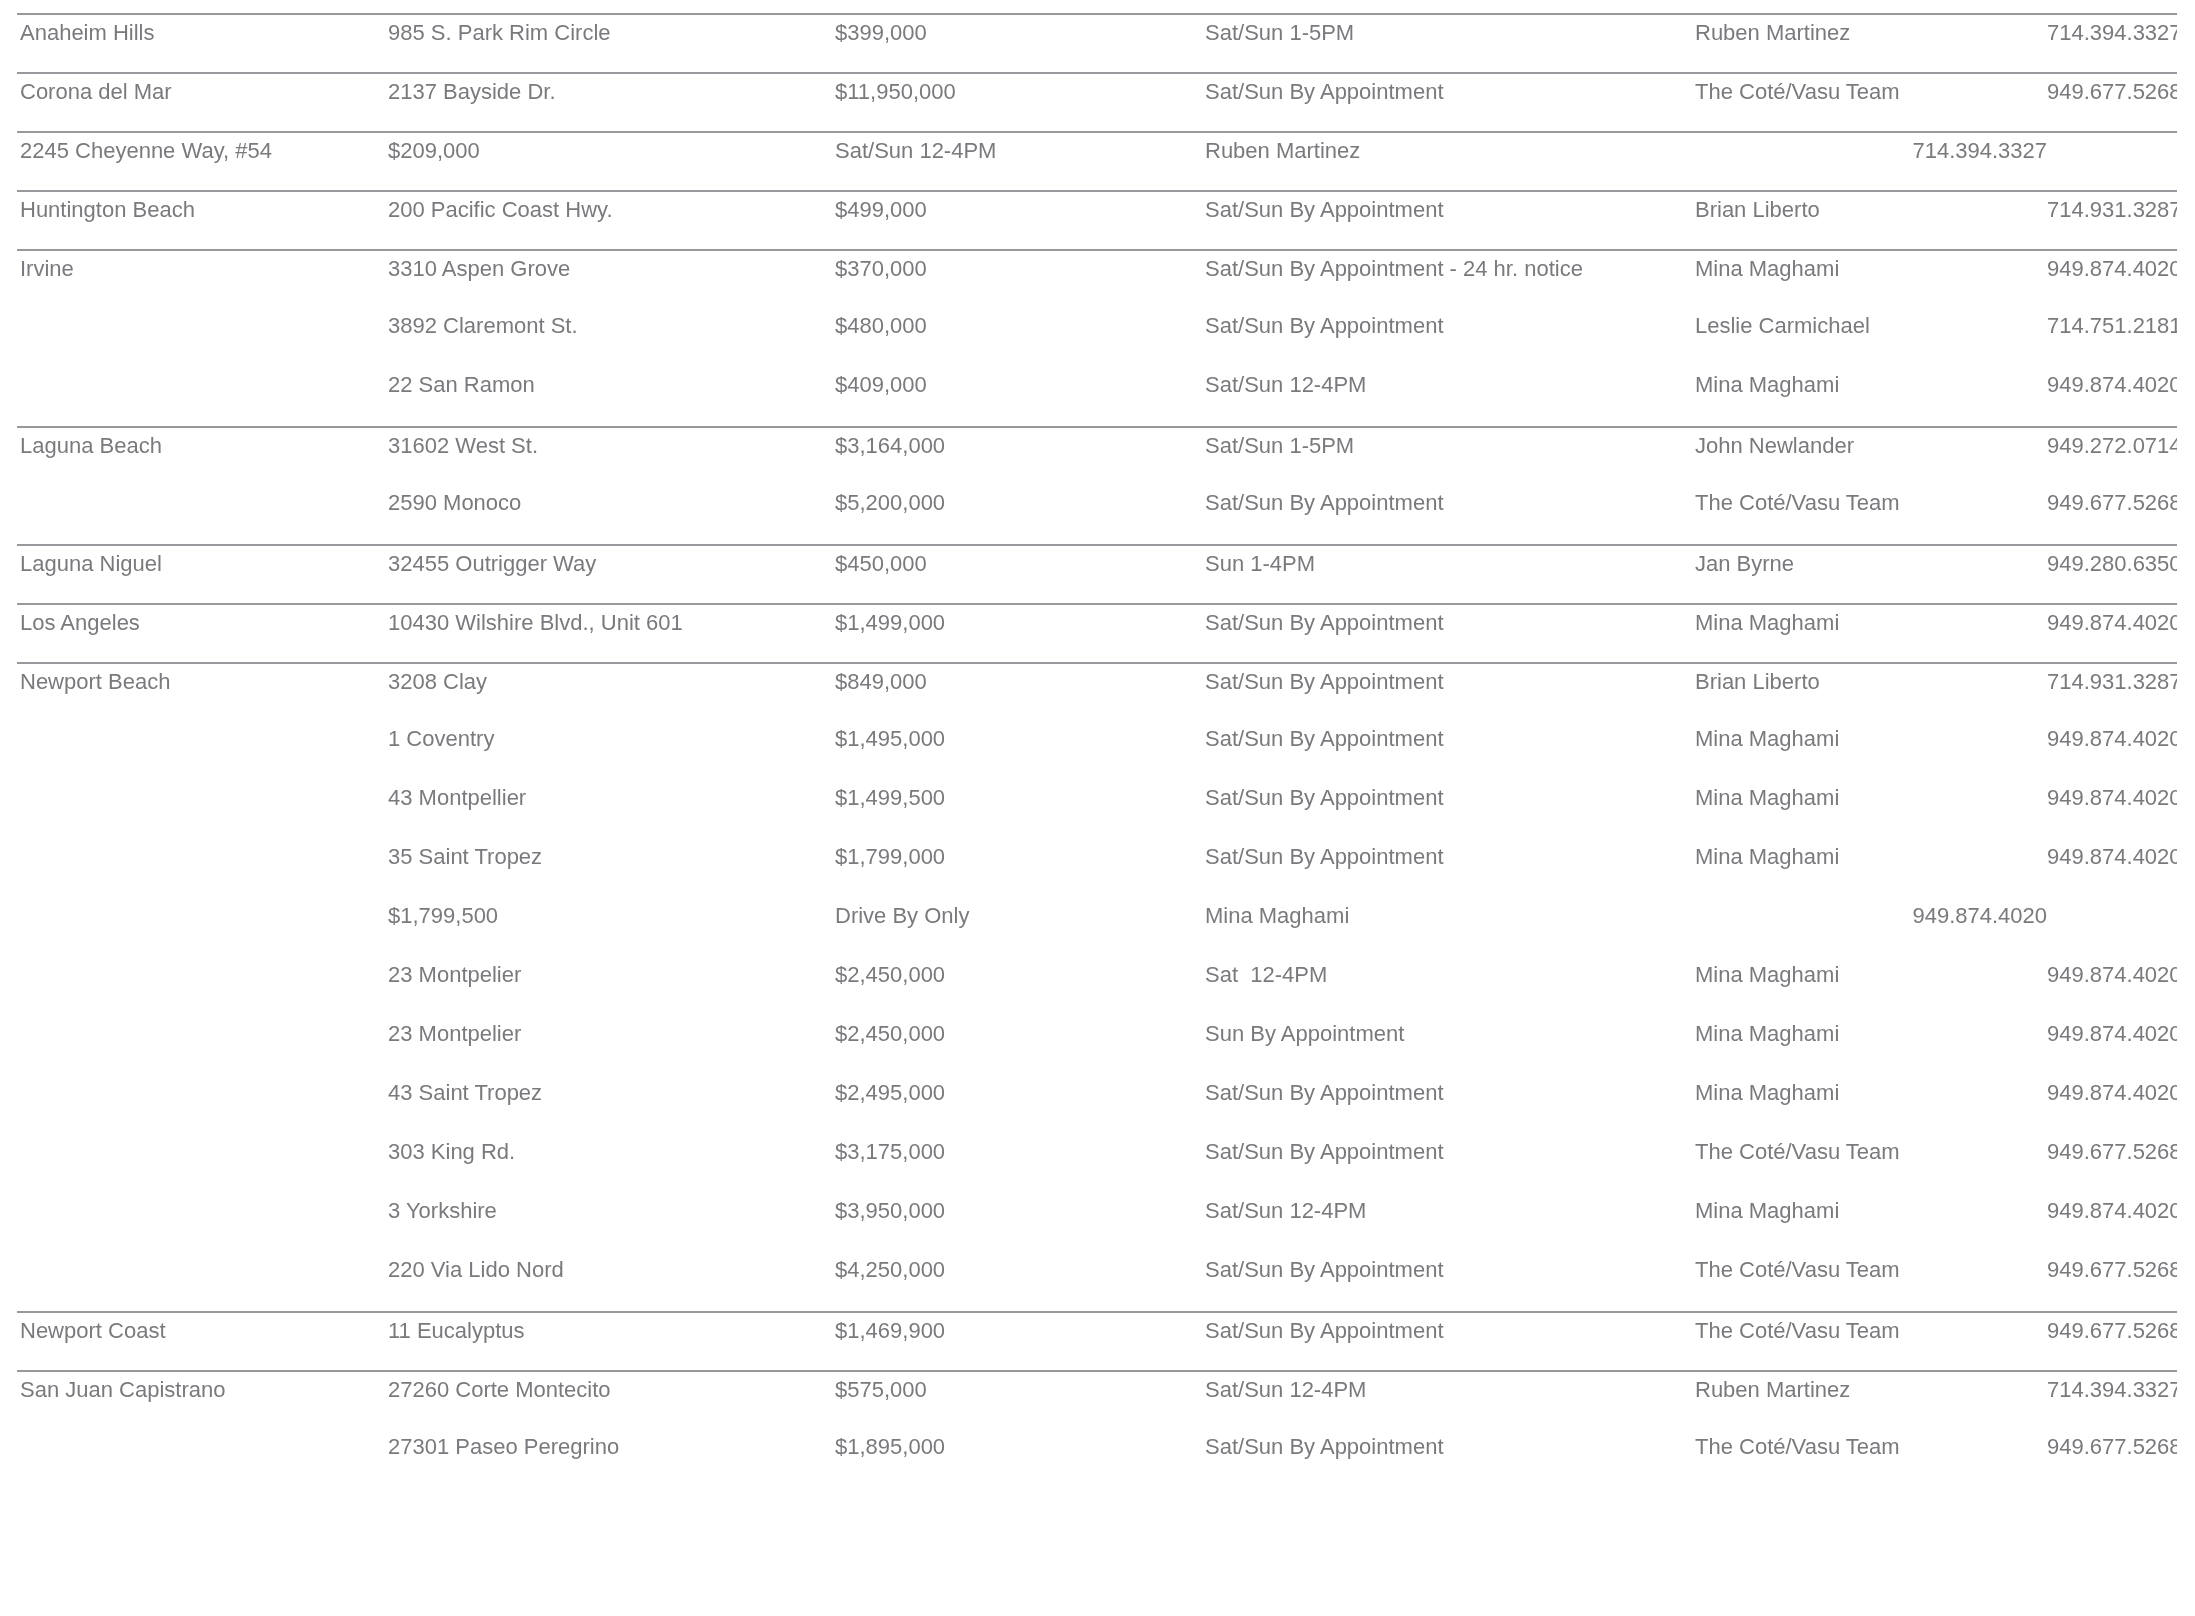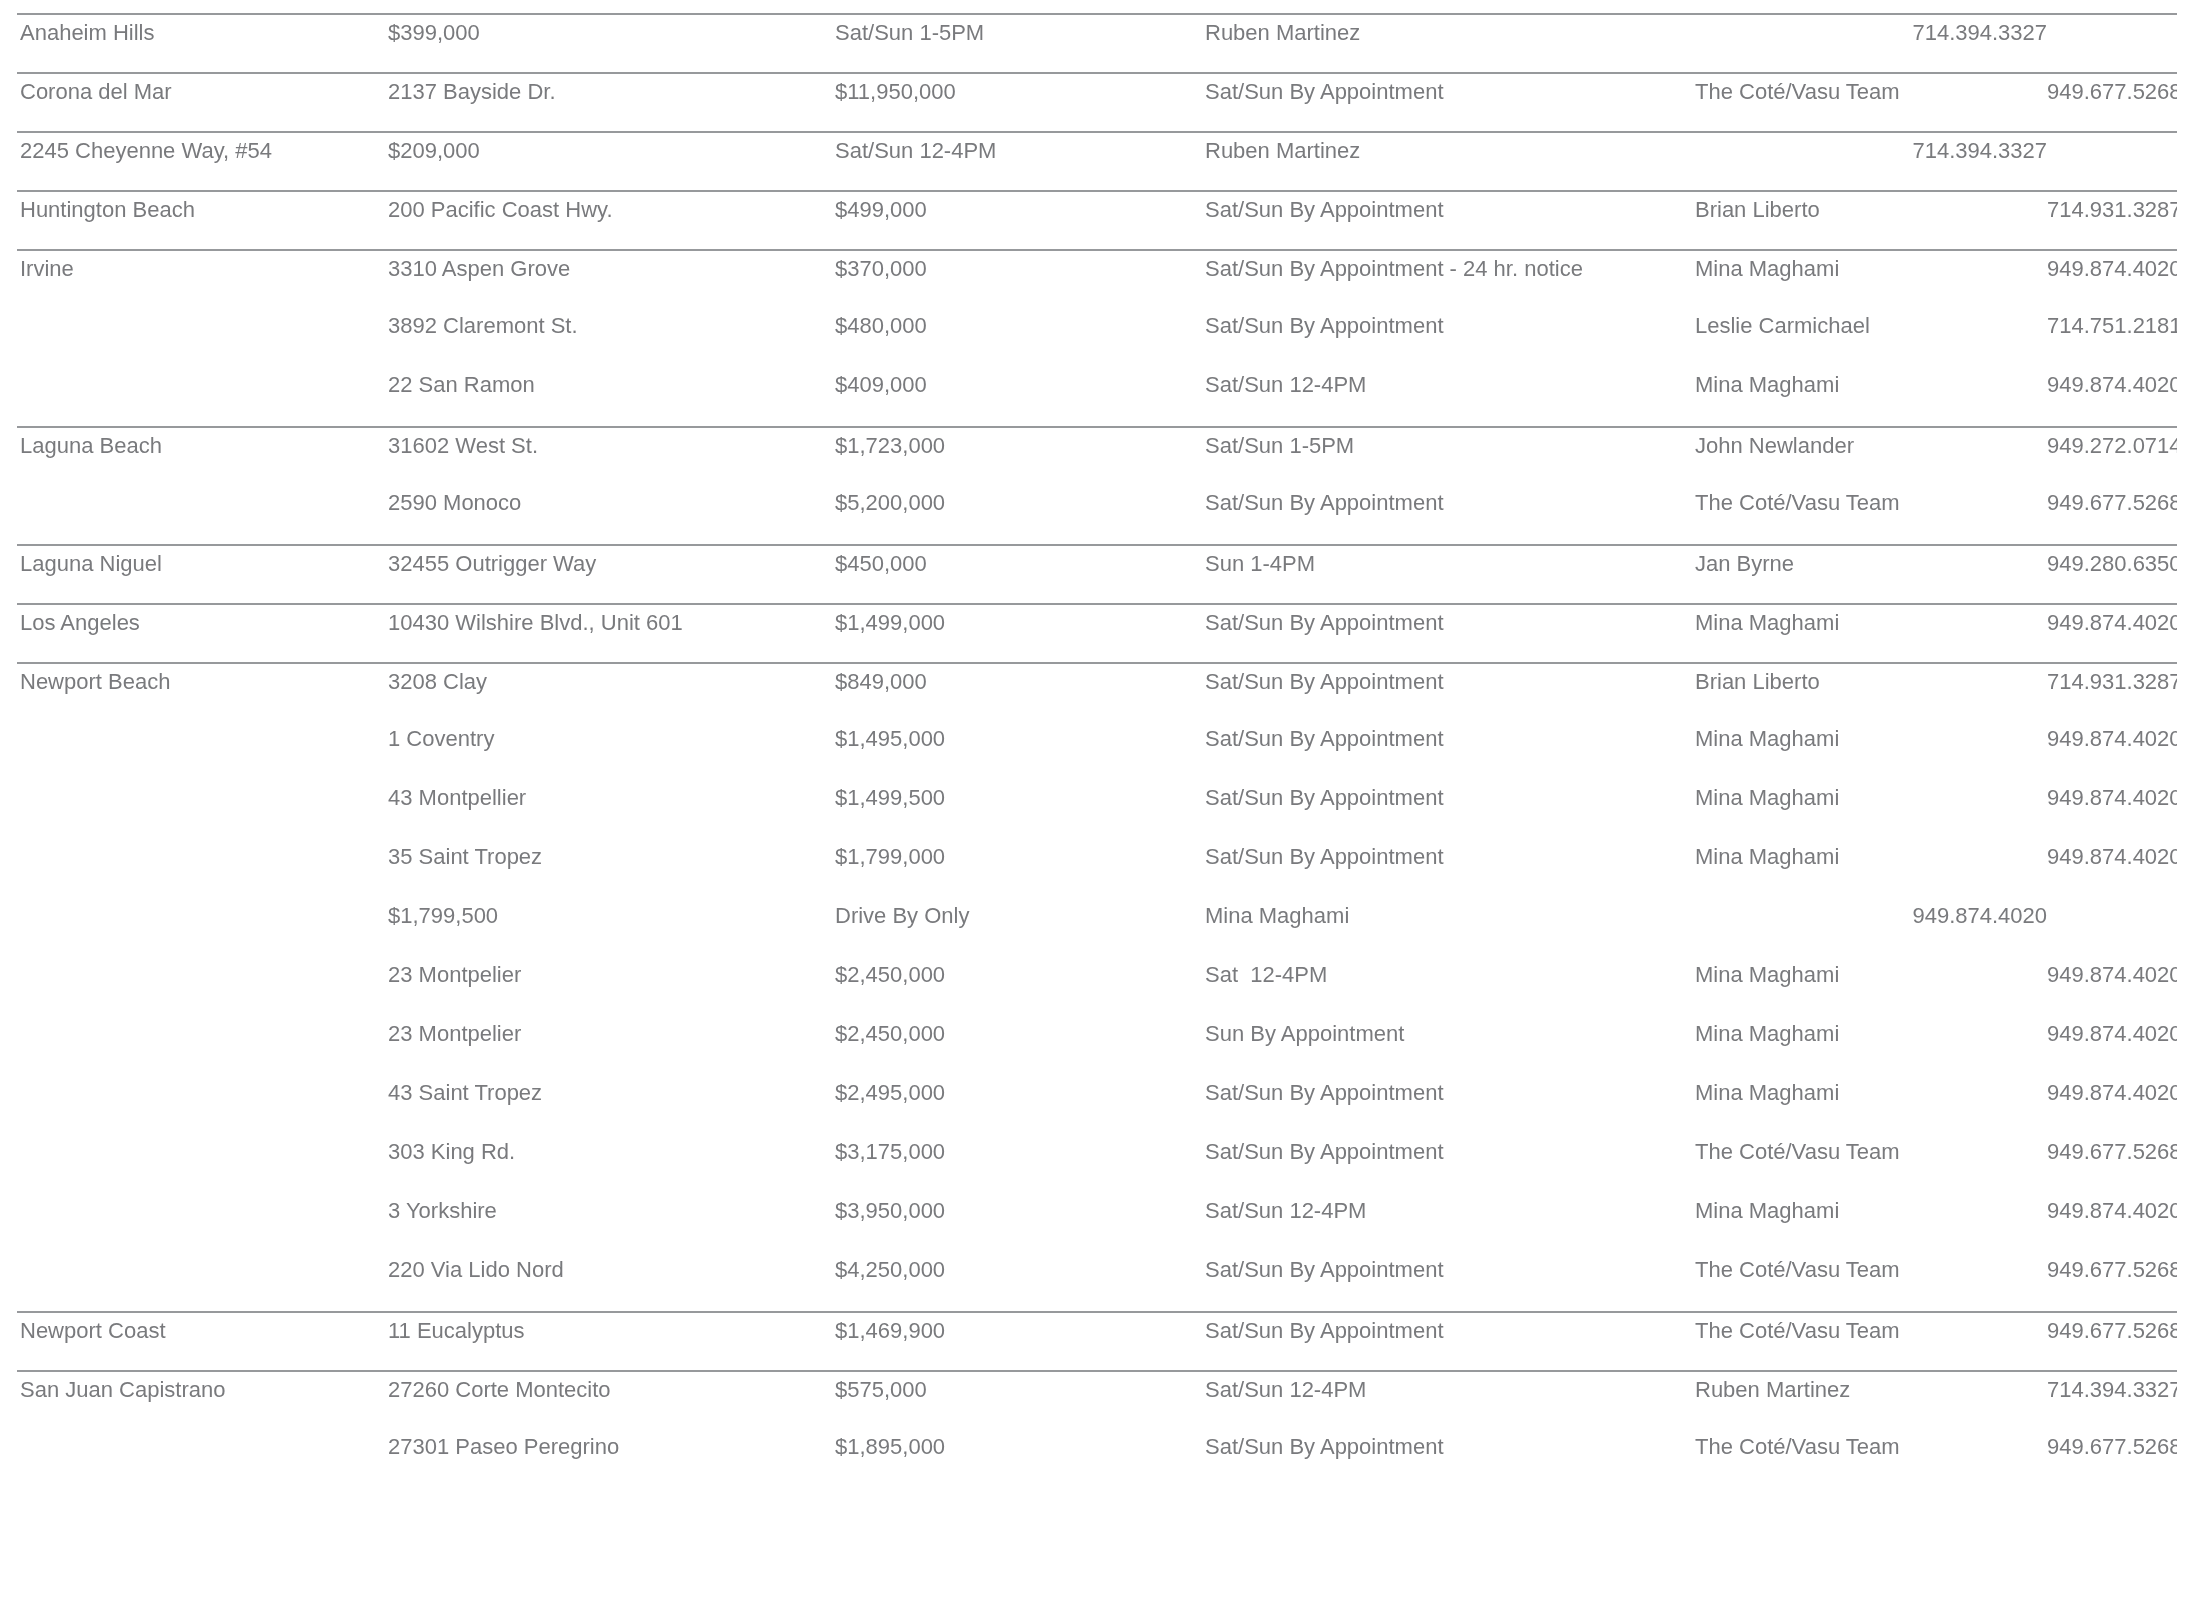--- a/index.html
+++ b/index.html
@@ -41,20 +41,21 @@
   .cell.phone {
     text-align: right;
   }
 </style>
 </head>
 <body>
 
 <div class="listing-table">
     <div class="row group-start">
     <div class="cell city">Anaheim Hills</div>
+    <div class="cell address">985 S. Park Rim Circle</div>
     <div class="cell price">$399,000</div>
     <div class="cell schedule">Sat/Sun 1-5PM</div>
     <div class="cell agent">Ruben Martinez</div>
     <div class="cell phone">714.394.3327</div>
   </div>
     <div class="row group-start">
     <div class="cell city">Corona del Mar</div>
     <div class="cell address">2137 Bayside Dr.</div>
     <div class="cell price">$11,950,000</div>
     <div class="cell schedule">Sat/Sun By Appointment</div>
@@ -96,21 +97,21 @@
     <div class="cell city"></div>
     <div class="cell address">22 San Ramon</div>
     <div class="cell price">$409,000</div>
     <div class="cell schedule">Sat/Sun 12-4PM</div>
     <div class="cell agent">Mina Maghami</div>
     <div class="cell phone">949.874.4020</div>
   </div>
     <div class="row group-start">
     <div class="cell city">Laguna Beach</div>
     <div class="cell address">31602 West St.</div>
-    <div class="cell price">$1,723,000</div>
+    <div class="cell price">$3,164,000</div>
     <div class="cell schedule">Sat/Sun 1-5PM</div>
     <div class="cell agent">John Newlander</div>
     <div class="cell phone">949.272.0714</div>
   </div>
     <div class="row">
     <div class="cell city"></div>
     <div class="cell address">2590 Monoco</div>
     <div class="cell price">$5,200,000</div>
     <div class="cell schedule">Sat/Sun By Appointment</div>
     <div class="cell agent">The Coté/Vasu Team</div>

